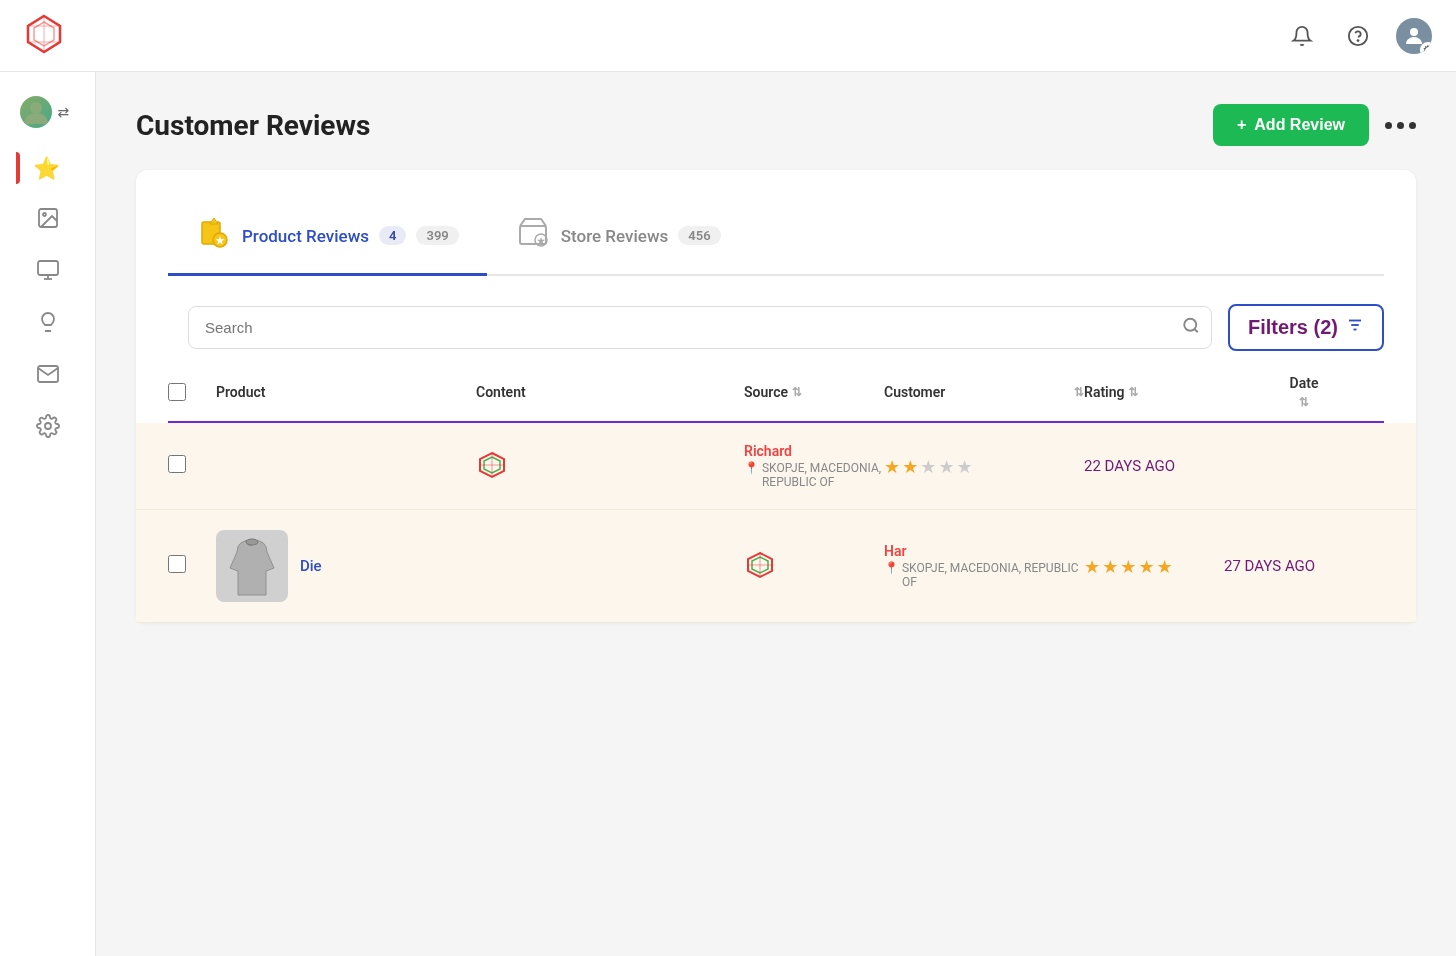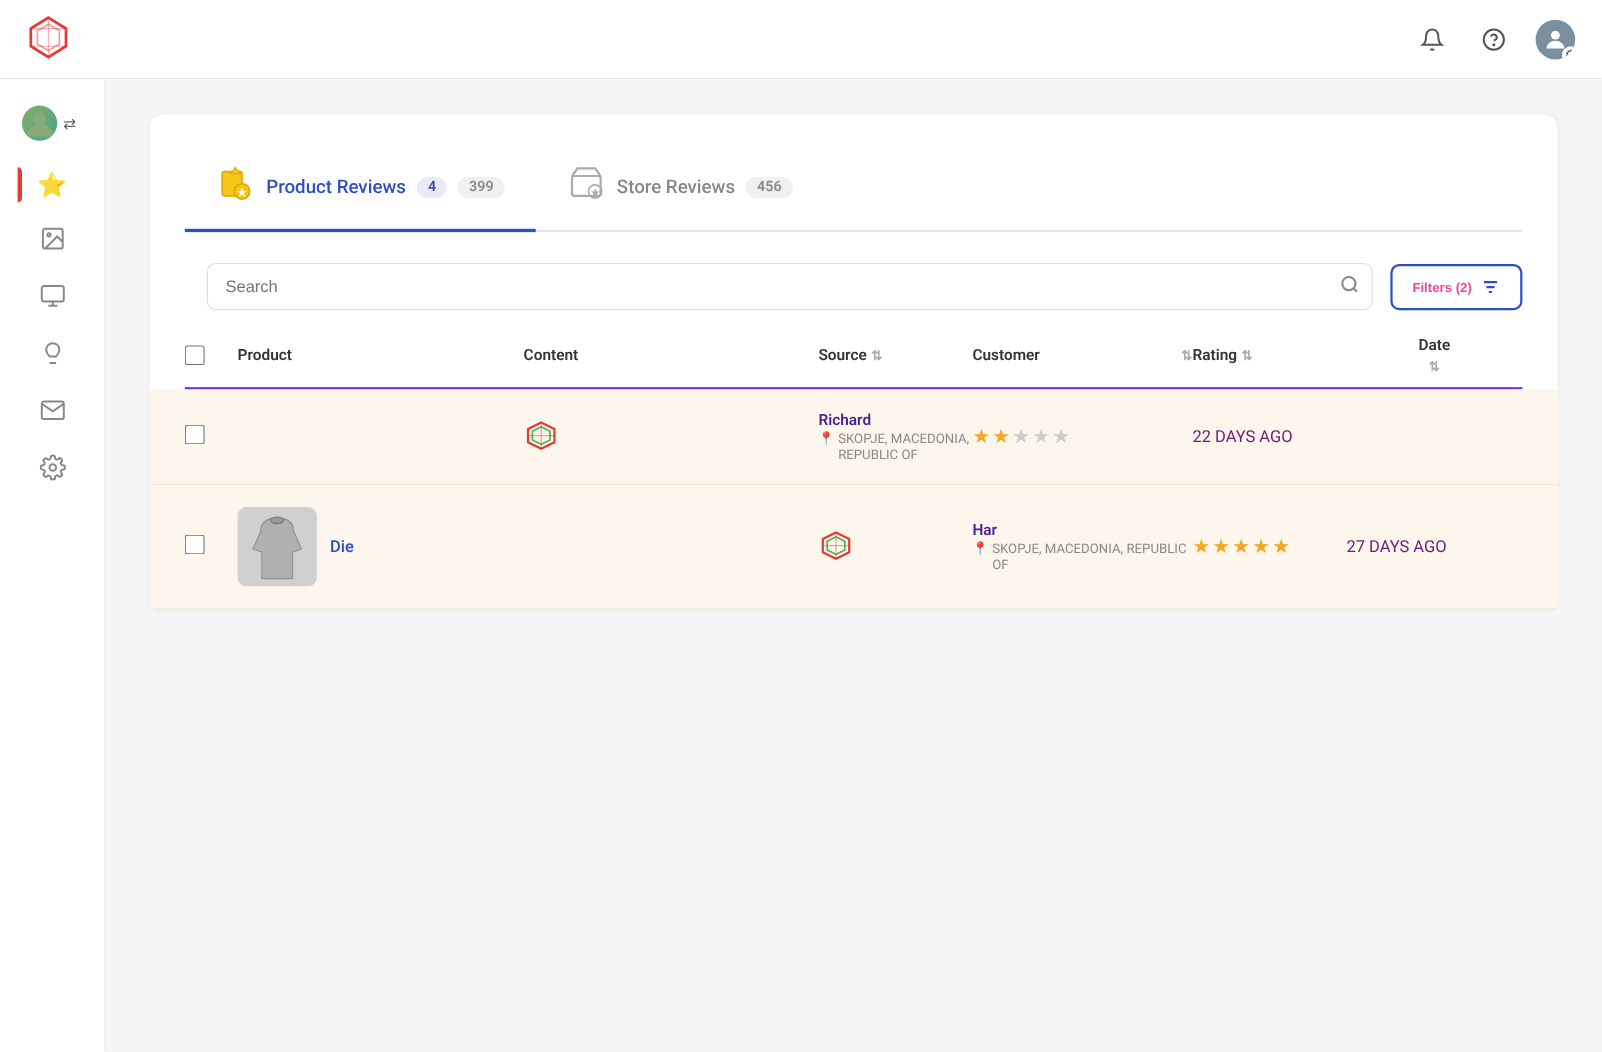--- a/index.html
+++ b/index.html
@@ -148,24 +148,24 @@
     .search-input {
       width: 100%; padding: 12px 48px 12px 16px;
       border: 1px solid #ddd; border-radius: 8px;
       font-size: 15px; color: #333; outline: none;
     }
     .search-icon-btn {
       position: absolute; right: 12px; top: 50%; transform: translateY(-50%);
       background: none; border: none; cursor: pointer; color: #888; font-size: 18px;
     }
     .filters-btn {
-      display: flex; align-items: center; gap: 8px;
+      display: flex; gap: 8px;
       border: 2px solid #2d4ec7; border-radius: 8px;
-      padding: 10px 18px; font-size: 12px; font-weight: 600;
-      color: #ec4899; background: none; cursor: pointer; white-space: nowrap;
+      padding: 10px 18px; font-size: 20px; font-weight: 600;
+      color: #701a75; background: none; cursor: pointer; white-space: nowrap;
     }
 
     
     .table-header {
       display: grid;
       grid-template-columns: 48px 260px 1fr 140px 200px 140px 160px;
       padding: 0 0 12px;
       border-bottom: 2px solid #6d28d9;
       align-items: center;
     }
@@ -191,21 +191,21 @@
       background: #fff; cursor: pointer;
     }
     .product-cell { display: flex; align-items: center; gap: 12px; }
     .product-name { font-size: 15px; color: #2d4ec7; font-weight: 500; cursor: pointer; }
     .content-cell { font-size: 14px; color: #333; }
     .source-icon {
       display: inline-flex; align-items: center; justify-content: center;
       width: 32px; height: 32px;
     }
     .customer-cell { display: flex; flex-direction: column; gap: 2px; }
-    .customer-name { font-size: 14px; font-weight: 600; color: #4c1d95; }
+    .customer-name { font-size: 14px; font-weight: 600; color: #ef4444; }
     .customer-location { font-size: 12px; color: #888; display: flex; align-items: flex-start; gap: 3px; }
     .stars { display: flex; gap: 2px; }
     .star { font-size: 18px; }
     .star.filled { color: #f5a623; }
     .star.empty { color: #ccc; }
     .date-cell { font-size: 15px; color: #701a75; font-weight: 400; }
 
     
     .logo-diamond { width: 40px; height: 40px; }
   </style>
@@ -300,20 +300,34 @@
           <circle cx="12" cy="12" r="3"></circle>
           <path d="M19.4 15a1.65 1.65 0 0 0 .33 1.82l.06.06a2 2 0 0 1-2.83 2.83l-.06-.06a1.65 1.65 0 0 0-1.82-.33 1.65 1.65 0 0 0-1 1.51V21a2 2 0 0 1-4 0v-.09A1.65 1.65 0 0 0 9 19.4a1.65 1.65 0 0 0-1.82.33l-.06.06a2 2 0 0 1-2.83-2.83l.06-.06A1.65 1.65 0 0 0 4.68 15a1.65 1.65 0 0 0-1.51-1H3a2 2 0 0 1 0-4h.09A1.65 1.65 0 0 0 4.6 9a1.65 1.65 0 0 0-.33-1.82l-.06-.06a2 2 0 0 1 2.83-2.83l.06.06A1.65 1.65 0 0 0 9 4.68a1.65 1.65 0 0 0 1-1.51V3a2 2 0 0 1 4 0v.09a1.65 1.65 0 0 0 1 1.51 1.65 1.65 0 0 0 1.82-.33l.06-.06a2 2 0 0 1 2.83 2.83l-.06.06A1.65 1.65 0 0 0 19.4 9a1.65 1.65 0 0 0 1.51 1H21a2 2 0 0 1 0 4h-.09a1.65 1.65 0 0 0-1.51 1z"></path>
         </svg>
       </span>
     </div>
   </div>
 </aside>
 
 <main class="main">
 
+  <div class="page-header">
+    <h1 class="page-title">Customer Reviews</h1>
+    <div class="header-actions">
+      <button class="add-review-btn">
+        <span>+</span>
+        <span>Add Review</span>
+      </button>
+      <div class="more-dots">
+        <div class="dot"></div>
+        <div class="dot"></div>
+        <div class="dot"></div>
+      </div>
+    </div>
+  </div>
 
   <div class="content-card">
 
     <div class="tabs">
       <div class="tab active">
         <span class="tab-icon">
           <svg width="36" height="36" viewBox="0 0 36 36">
             <rect x="6" y="8" width="18" height="22" rx="2" fill="#f5c518" stroke="#e0a800" stroke-width="1.5"></rect>
             <polygon points="18,4 22,10 14,10" fill="#f5c518" stroke="#e0a800" stroke-width="1"></polygon>
             <circle cx="24" cy="26" r="7" fill="#f5c518" stroke="#e0a800" stroke-width="1.5"></circle>

